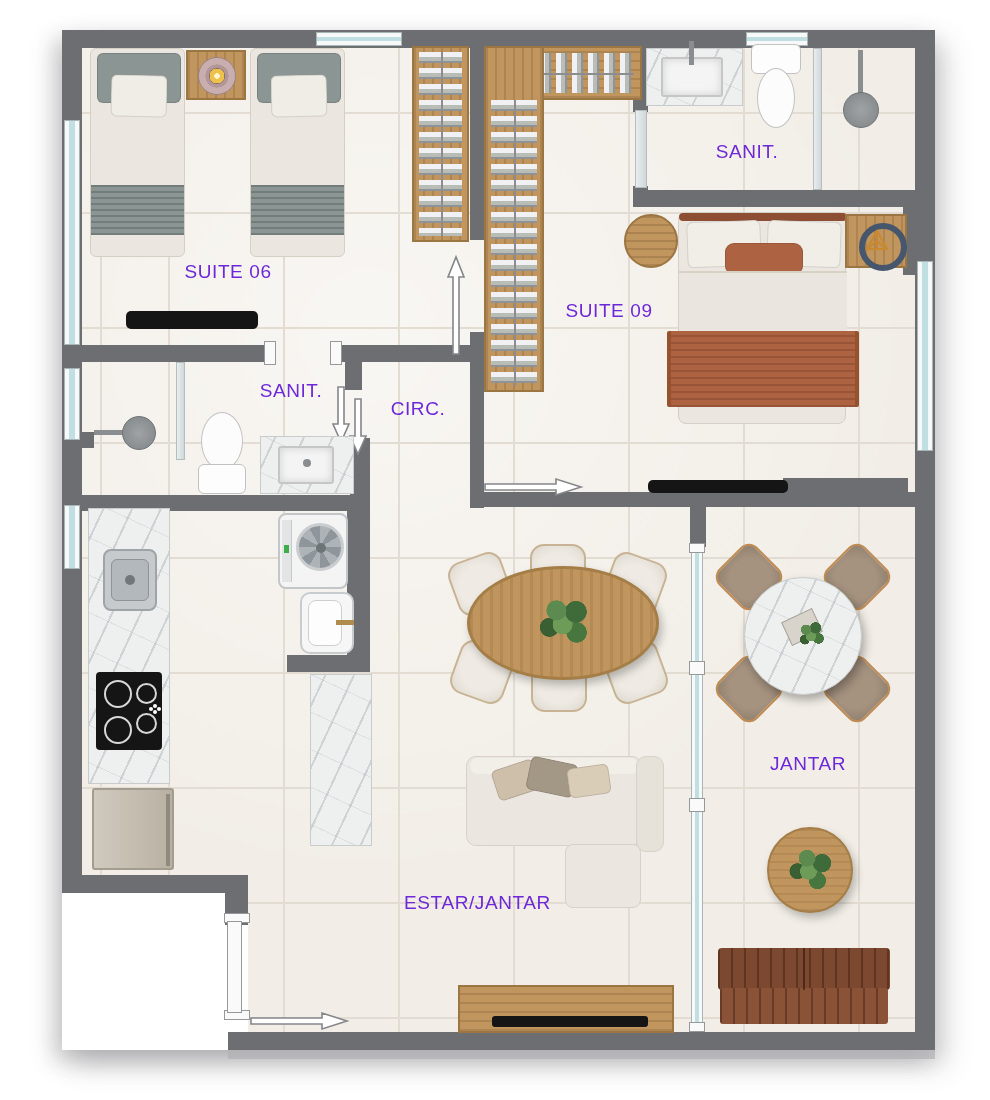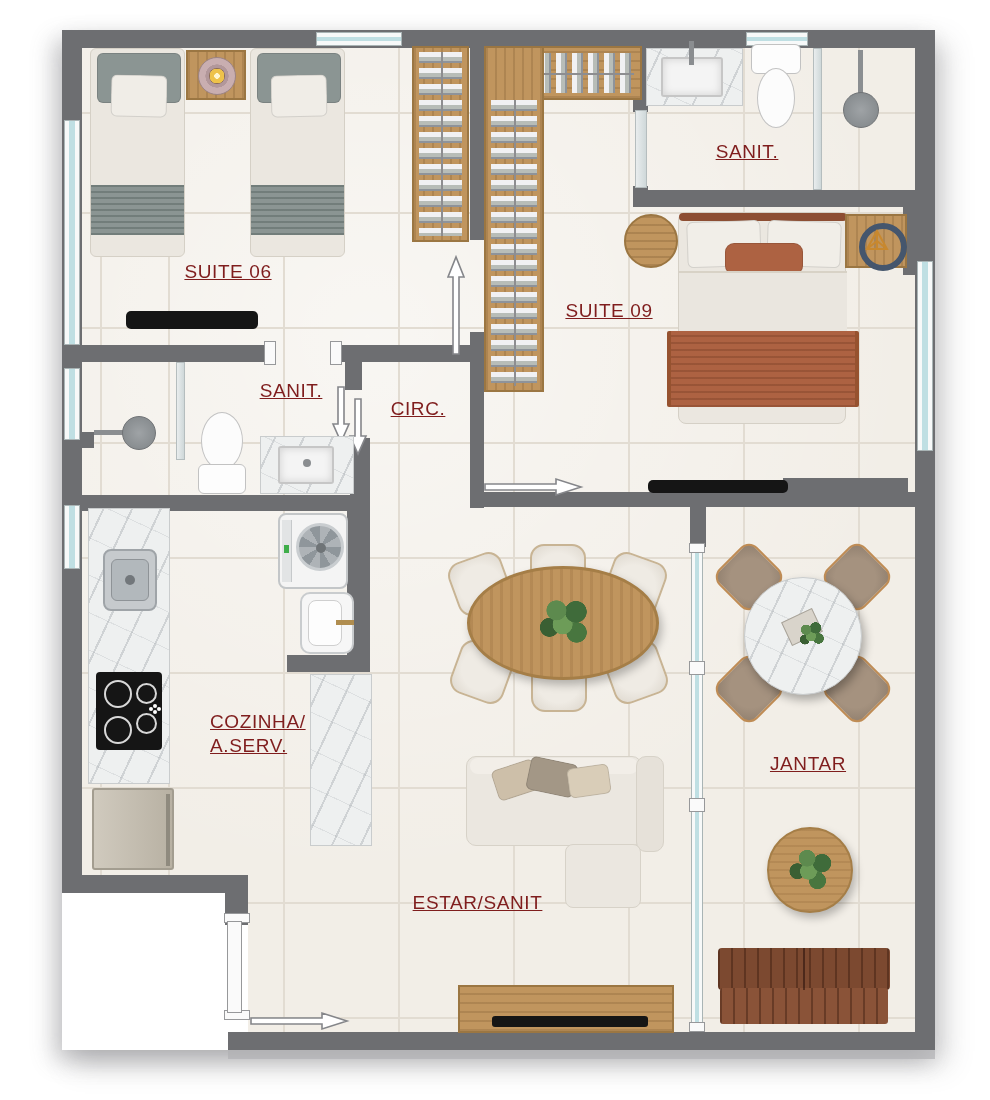--- a/index.html
+++ b/index.html
@@ -44,21 +44,21 @@
     background-image:repeating-linear-gradient(90deg, #f1f1f3 0 5px, #b8bdb8 5px 9px, #8e939a 9px 11px, rgba(0,0,0,0) 11px 16px);}
   .clothes-h:after{content:"";position:absolute;top:50%;left:0;height:2px;width:100%;background:#8d8d90;}
   .plant{position:absolute;border-radius:50%;
     background-image:
       radial-gradient(circle at 30% 35%, #5d8a4e 0 18%, rgba(0,0,0,0) 19%),
       radial-gradient(circle at 62% 28%, #3f6b3a 0 20%, rgba(0,0,0,0) 21%),
       radial-gradient(circle at 46% 58%, #6d9c58 0 22%, rgba(0,0,0,0) 23%),
       radial-gradient(circle at 72% 66%, #48763f 0 18%, rgba(0,0,0,0) 19%),
       radial-gradient(circle at 26% 70%, #3a5f33 0 16%, rgba(0,0,0,0) 17%),
       radial-gradient(circle at 50% 45%, #55824a 0 30%, rgba(0,0,0,0) 31%);}
-  .label{position:absolute;color:#7f1d1d;font-size:19px;letter-spacing:.6px;text-align:center;white-space:pre;text-decoration:underline;}
+  .label{position:absolute;color:#6d28d9;font-size:19px;letter-spacing:.6px;text-align:center;white-space:pre;}
   .tv{position:absolute;background:var(--black);border-radius:5px;}
   .pillow{position:absolute;border-radius:6px;border:1px solid rgba(0,0,0,.12);}
   .ring{position:absolute;border-radius:50%;background:rgba(0,0,0,0);}
   .chair{position:absolute;width:52px;height:52px;border-radius:14px;border:2px solid #c8b494;
     background:radial-gradient(circle at 50% 55%, #efebe4 0 55%, #ddd7cd 100%);}
   .vchair{position:absolute;width:50px;height:50px;border-radius:12px;border:2px solid #bf8c55;
     background:radial-gradient(circle at 50% 55%, #a5927f 0 55%, #8f7e6d 100%);}
   .channels{background-image:repeating-linear-gradient(90deg, rgba(40,15,5,.35) 0 2px, rgba(0,0,0,0) 2px 13px);}
   svg.door{position:absolute;overflow:visible;}
   svg.door path{fill:#ffffff;stroke:#85868a;stroke-width:1.6;}
@@ -279,16 +279,15 @@
       <i class="abs channels" style="left:2px;top:40px;width:168px;height:36px;background-color:var(--leather);border-radius:3px"></i>
       <i class="abs" style="left:85px;top:0;width:2px;height:42px;background:rgba(30,10,5,.5)"></i>
     </div>
   </div>
 
   <div class="label" style="left:158px;top:261px;width:140px">SUITE 06</div>
   <div class="label" style="left:231px;top:380px;width:120px">SANIT.</div>
   <div class="label" style="left:358px;top:398px;width:120px">CIRC.</div>
   <div class="label" style="left:539px;top:300px;width:140px">SUITE 09</div>
   <div class="label" style="left:687px;top:141px;width:120px">SANIT.</div>
-  <div class="label" style="left:210px;top:710px;width:170px;text-align:left;line-height:24px"><span>COZINHA/</span><br><span>A.SERV.</span></div>
-  <div class="label" style="left:395px;top:892px;width:165px">ESTAR/SANIT</div>
+  <div class="label" style="left:395px;top:892px;width:165px">ESTAR/JANTAR</div>
   <div class="label" style="left:738px;top:753px;width:140px">JANTAR</div>
 </div>
 
 </body></html>

